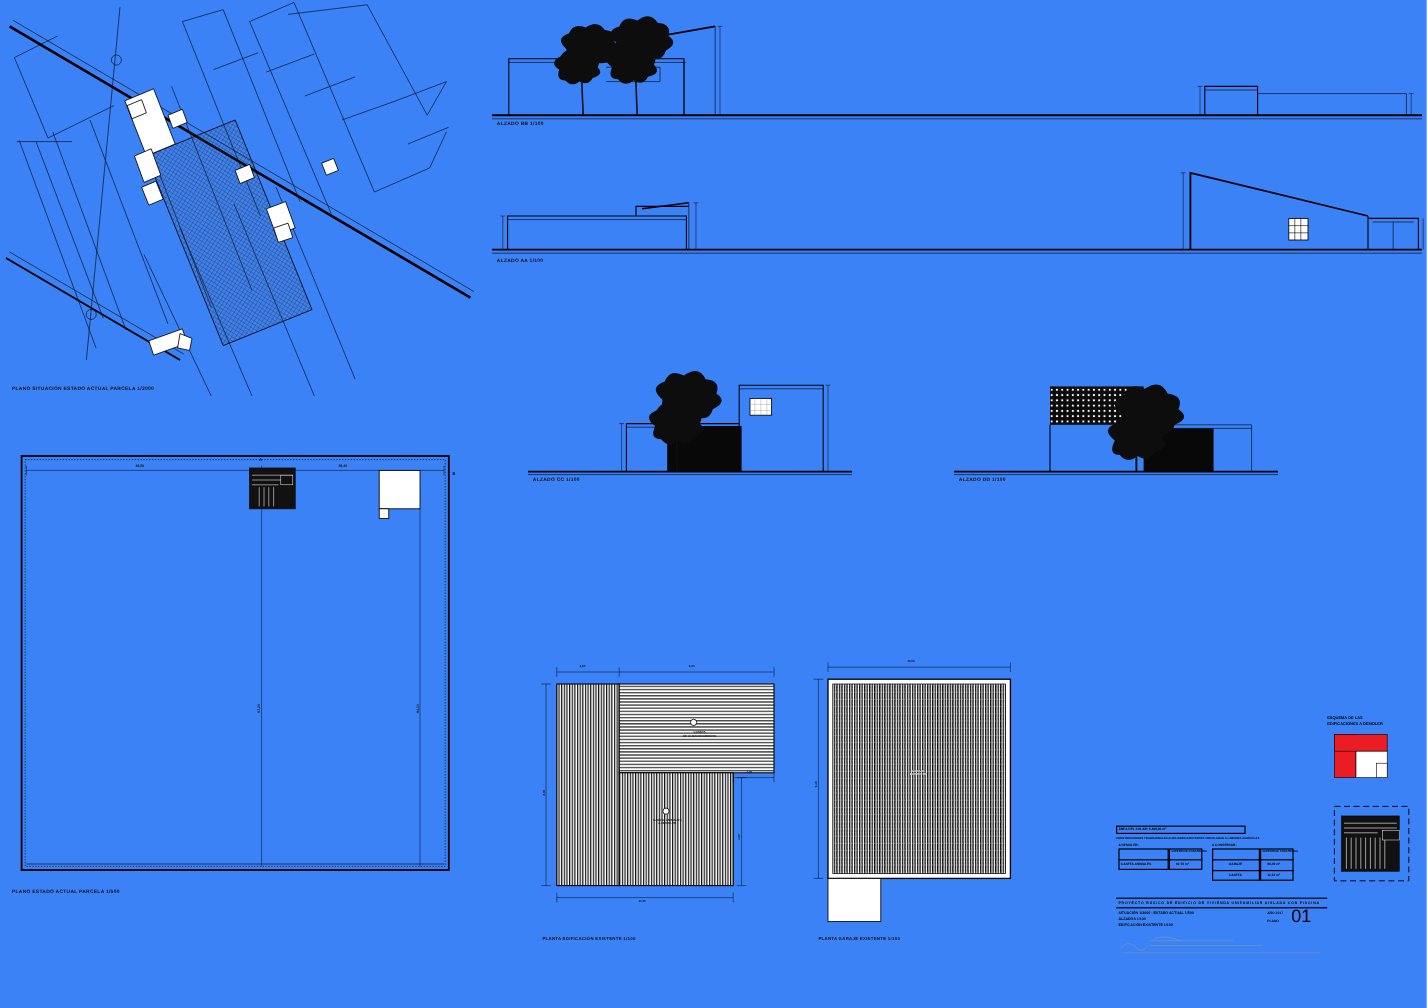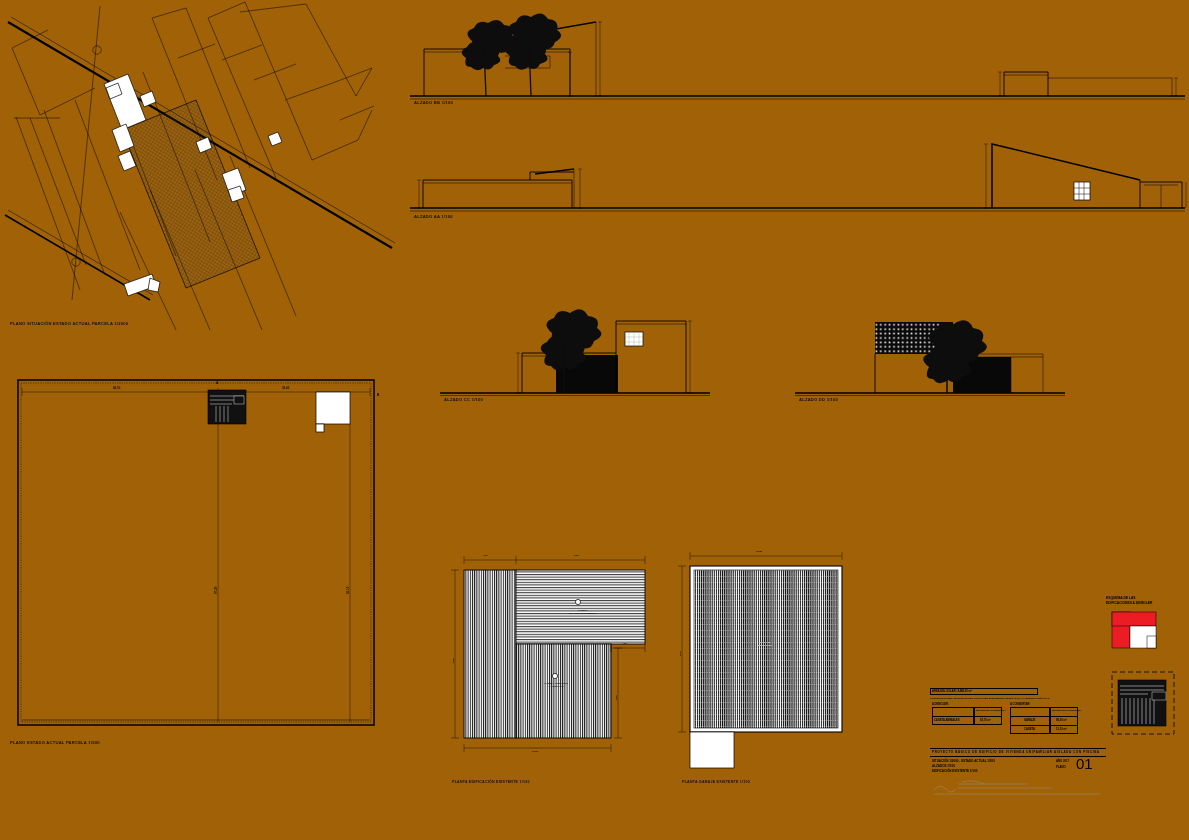--- a/index.html
+++ b/index.html
@@ -1,18 +1,18 @@
 <!DOCTYPE html>
 <html><head>
 <meta charset="utf-8">
 <style>
   html,body{margin:0;padding:0;background:#ffffff;}
   body{width:1189px;height:840px;position:relative;overflow:hidden;
        font-family:"Liberation Sans",sans-serif;color:#000;}
-  .sheet{position:absolute;left:0;top:0;width:1189px;height:840px;background:#a16207;}
+  .sheet{position:absolute;left:0;top:0;width:1189px;height:840px;background:#3b82f6;}
 
   .blk{position:absolute;}
   .cap{position:absolute;font-size:4.1px;font-weight:bold;letter-spacing:.24px;
        white-space:nowrap;color:#111;}
   .cap.s{font-size:3.6px;}
   .tiny{font-size:2.9px;font-weight:bold;white-space:nowrap;color:#111;}
   .tiny2{font-size:2.5px;font-weight:bold;white-space:nowrap;color:#111;}
 
   svg{display:block;overflow:visible;}
   .ln{stroke:#000;fill:none;}

